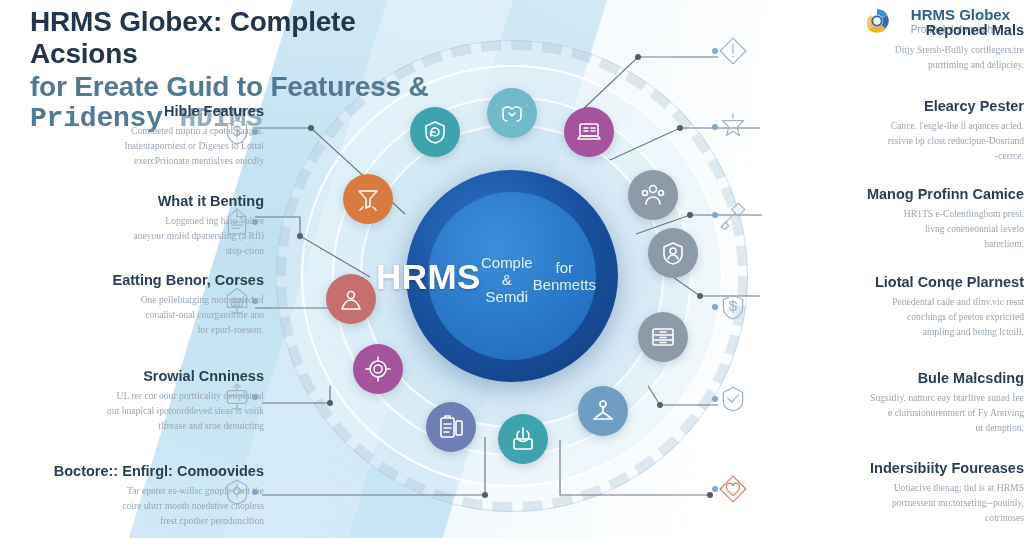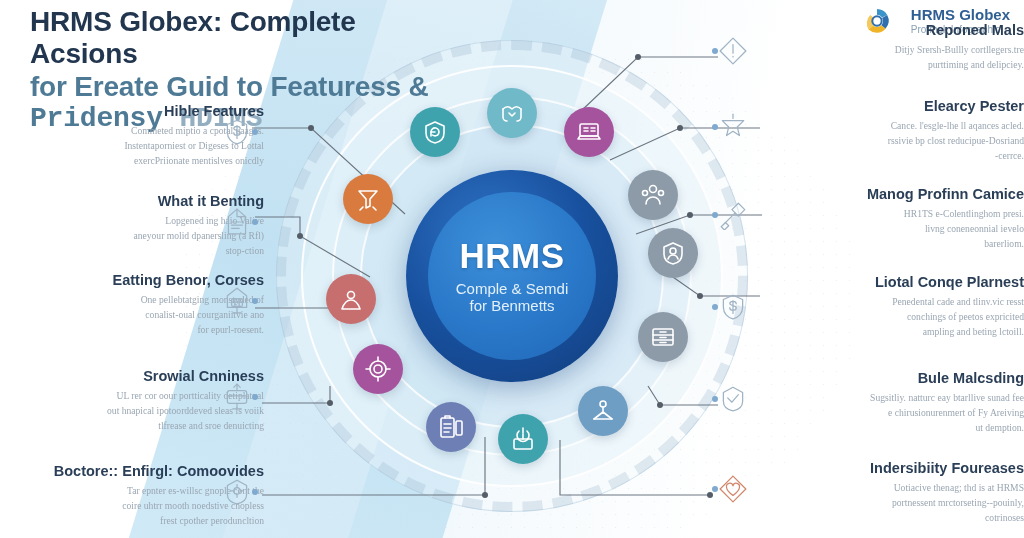--- a/index.html
+++ b/index.html
@@ -49,21 +49,21 @@
   .hub-outer{
     position:absolute;left:50%;top:276px;width:212px;height:212px;border-radius:50%;
     transform:translate(-50%,-50%);
     background:radial-gradient(circle at 38% 30%,#2f72c4 0%,#18519f 48%,#123e7e 100%);
     box-shadow:0 6px 26px rgba(20,60,120,.34);
   }
   .hub-inner{
     position:absolute;left:50%;top:276px;width:168px;height:168px;border-radius:50%;
     transform:translate(-50%,-50%);
     background:radial-gradient(circle at 40% 32%,#3c8fd9 0%,#2a78c9 55%,#1f66b6 100%);
-    display:flex;flex-direction:column;align-items:center;justify-content:center;
+    display:flex;align-items:center;justify-content:flex-end;
     text-align:center;color:#fff;
   }
   .hub-title{font-size:35px;font-weight:bold;letter-spacing:.5px;line-height:1;
     text-shadow:0 1px 3px rgba(0,0,0,.25);}
   .hub-sub1{font-size:15px;margin-top:7px;color:#e3f0fb;line-height:1.15;}
   .hub-sub2{font-size:15px;color:#e3f0fb;line-height:1.15;}
 
   
   .bubble{
     position:absolute;width:50px;height:50px;border-radius:50%;

